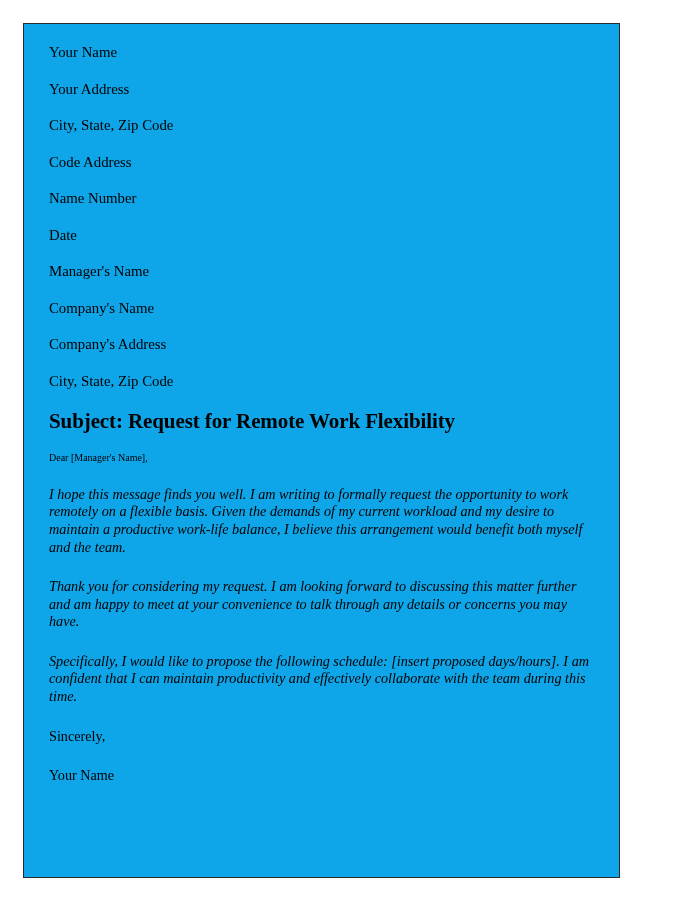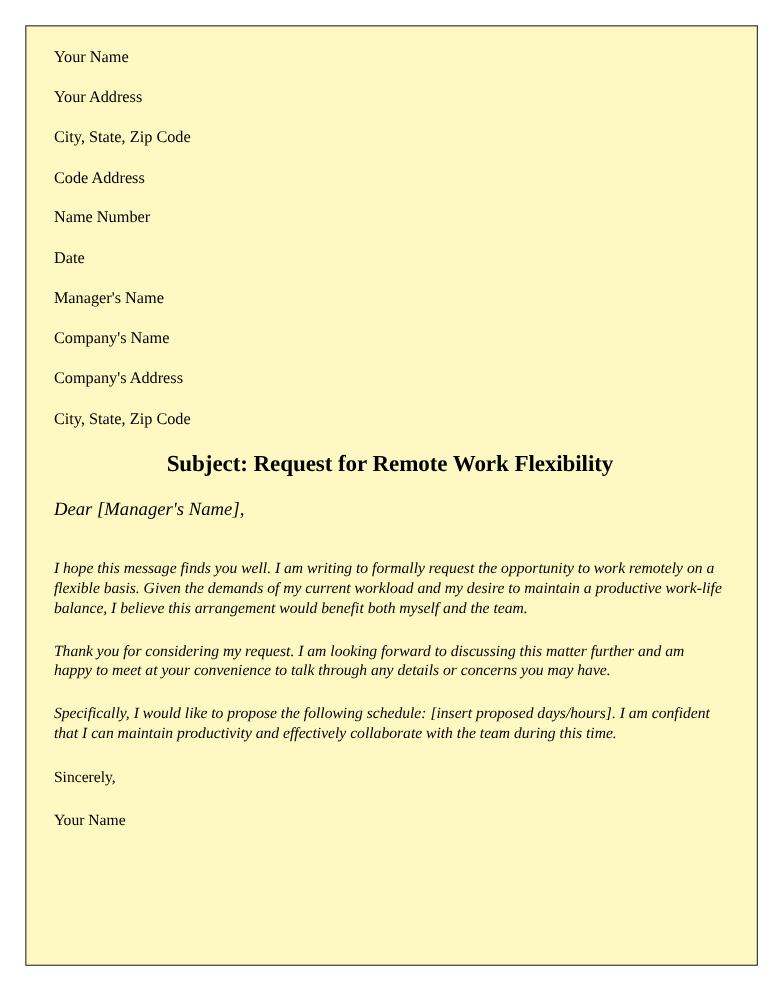--- a/index.html
+++ b/index.html
@@ -12,25 +12,25 @@
     height: 900px;
     font-family: "Liberation Serif", "DejaVu Serif", serif;
     color: #000000;
     overflow: hidden;
   }
 
   .page-sheet {
     position: absolute;
     left: 23px;
     top: 23px;
-    width: 666px;
+    width: 597px;
     height: 855px;
     box-sizing: border-box;
     border: 1.5px solid #2b2b2e;
-    background: #fef9c3;
+    background: #0ea5e9;
   }
 
   .page-inner {
     position: absolute;
     left: 25px;
     top: 20px;
     right: 28px;
   }
 
   
@@ -46,29 +46,27 @@
     white-space: nowrap;
   }
 
   
   .subject-line {
     font-size: 21px;
     font-weight: bold;
     line-height: 1.2;
     margin: 14px 0 18px 0;
     letter-spacing: -0.1px;
-    text-align: center;
   }
 
   
   .salutation {
-    font-size: 17px;
+    font-size: 10px;
     line-height: 1.24;
-    margin: 0 0 36px 0;
-    font-style: italic;
+    margin: 0 0 21px 0;
   }
 
   
   .body-block {
     margin: 0;
     padding: 0;
     font-style: italic;
   }
   .body-par {
     font-size: 14.2px;

